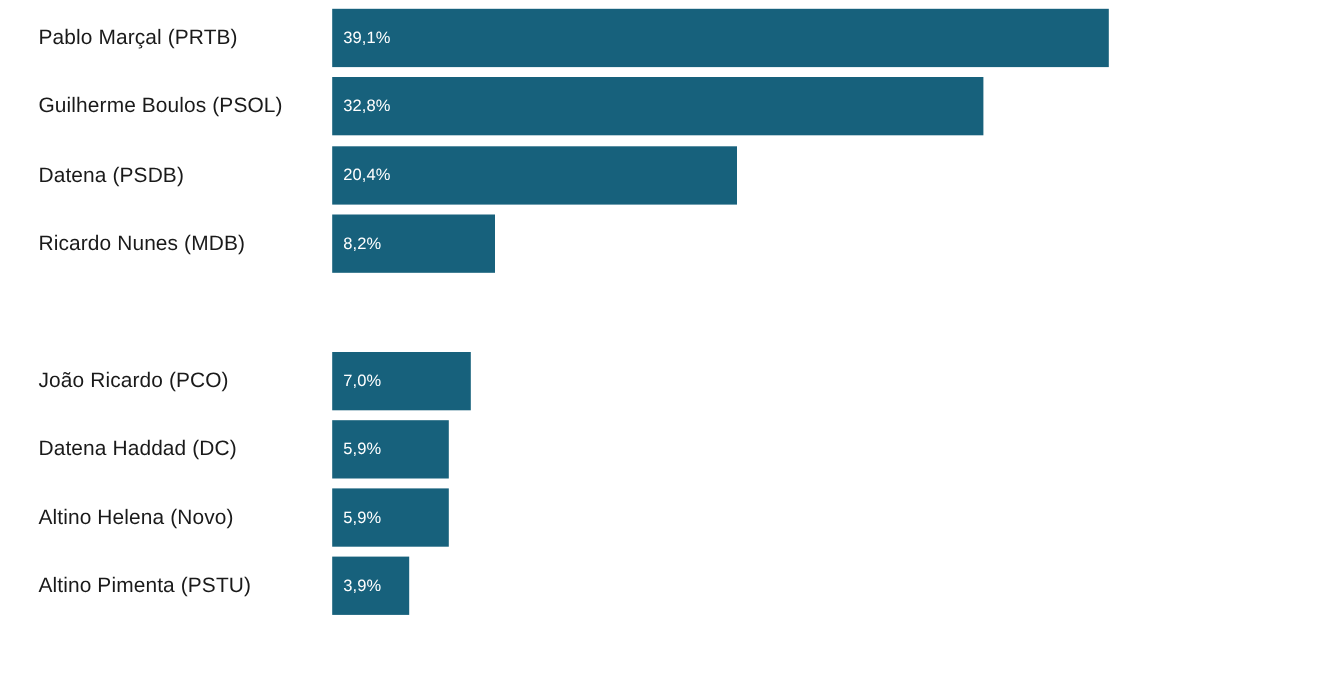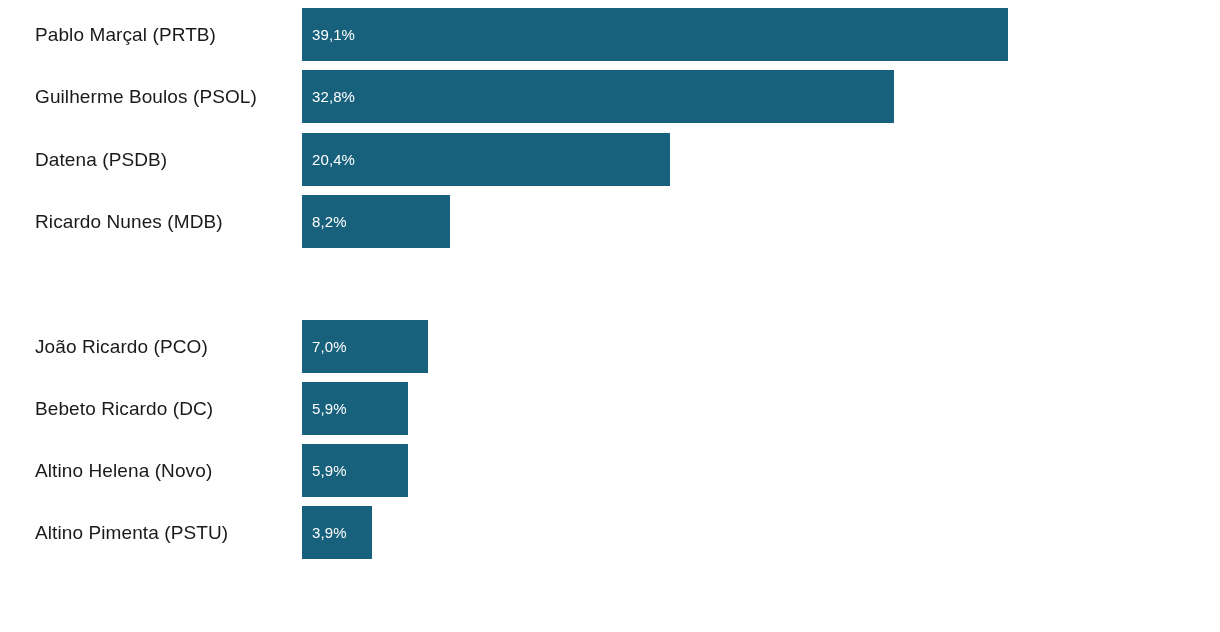--- a/index.html
+++ b/index.html
@@ -97,21 +97,21 @@
       </div>
     </div>
     <div class="bar-row" style="top: 319.5px;">
       <div class="cat-label" style="color: rgb(26, 26, 26);">João Ricardo (PCO)</div>
       <div class="bar-track" style="left: 302px;">
         <div class="bar-rect" style="width: 126.35px; background: rgb(23, 97, 124);"></div>
         <div class="value-label inside" style="color: rgb(255, 255, 255);">7,0%</div>
       </div>
     </div>
     <div class="bar-row" style="top: 381.8px;">
-      <div class="cat-label" style="color: rgb(26, 26, 26);">Bebeto Ricardo (DC)</div>
+      <div class="cat-label" style="color: rgb(26, 26, 26);">Datena Haddad (DC)</div>
       <div class="bar-track" style="left: 302px;">
         <div class="bar-rect" style="width: 106.495px; background: rgb(23, 97, 124);"></div>
         <div class="value-label inside" style="color: rgb(255, 255, 255);">5,9%</div>
       </div>
     </div>
     <div class="bar-row" style="top: 444.1px;">
       <div class="cat-label" style="color: rgb(26, 26, 26);">Altino Helena (Novo)</div>
       <div class="bar-track" style="left: 302px;">
         <div class="bar-rect" style="width: 106.495px; background: rgb(23, 97, 124);"></div>
         <div class="value-label inside" style="color: rgb(255, 255, 255);">5,9%</div>

